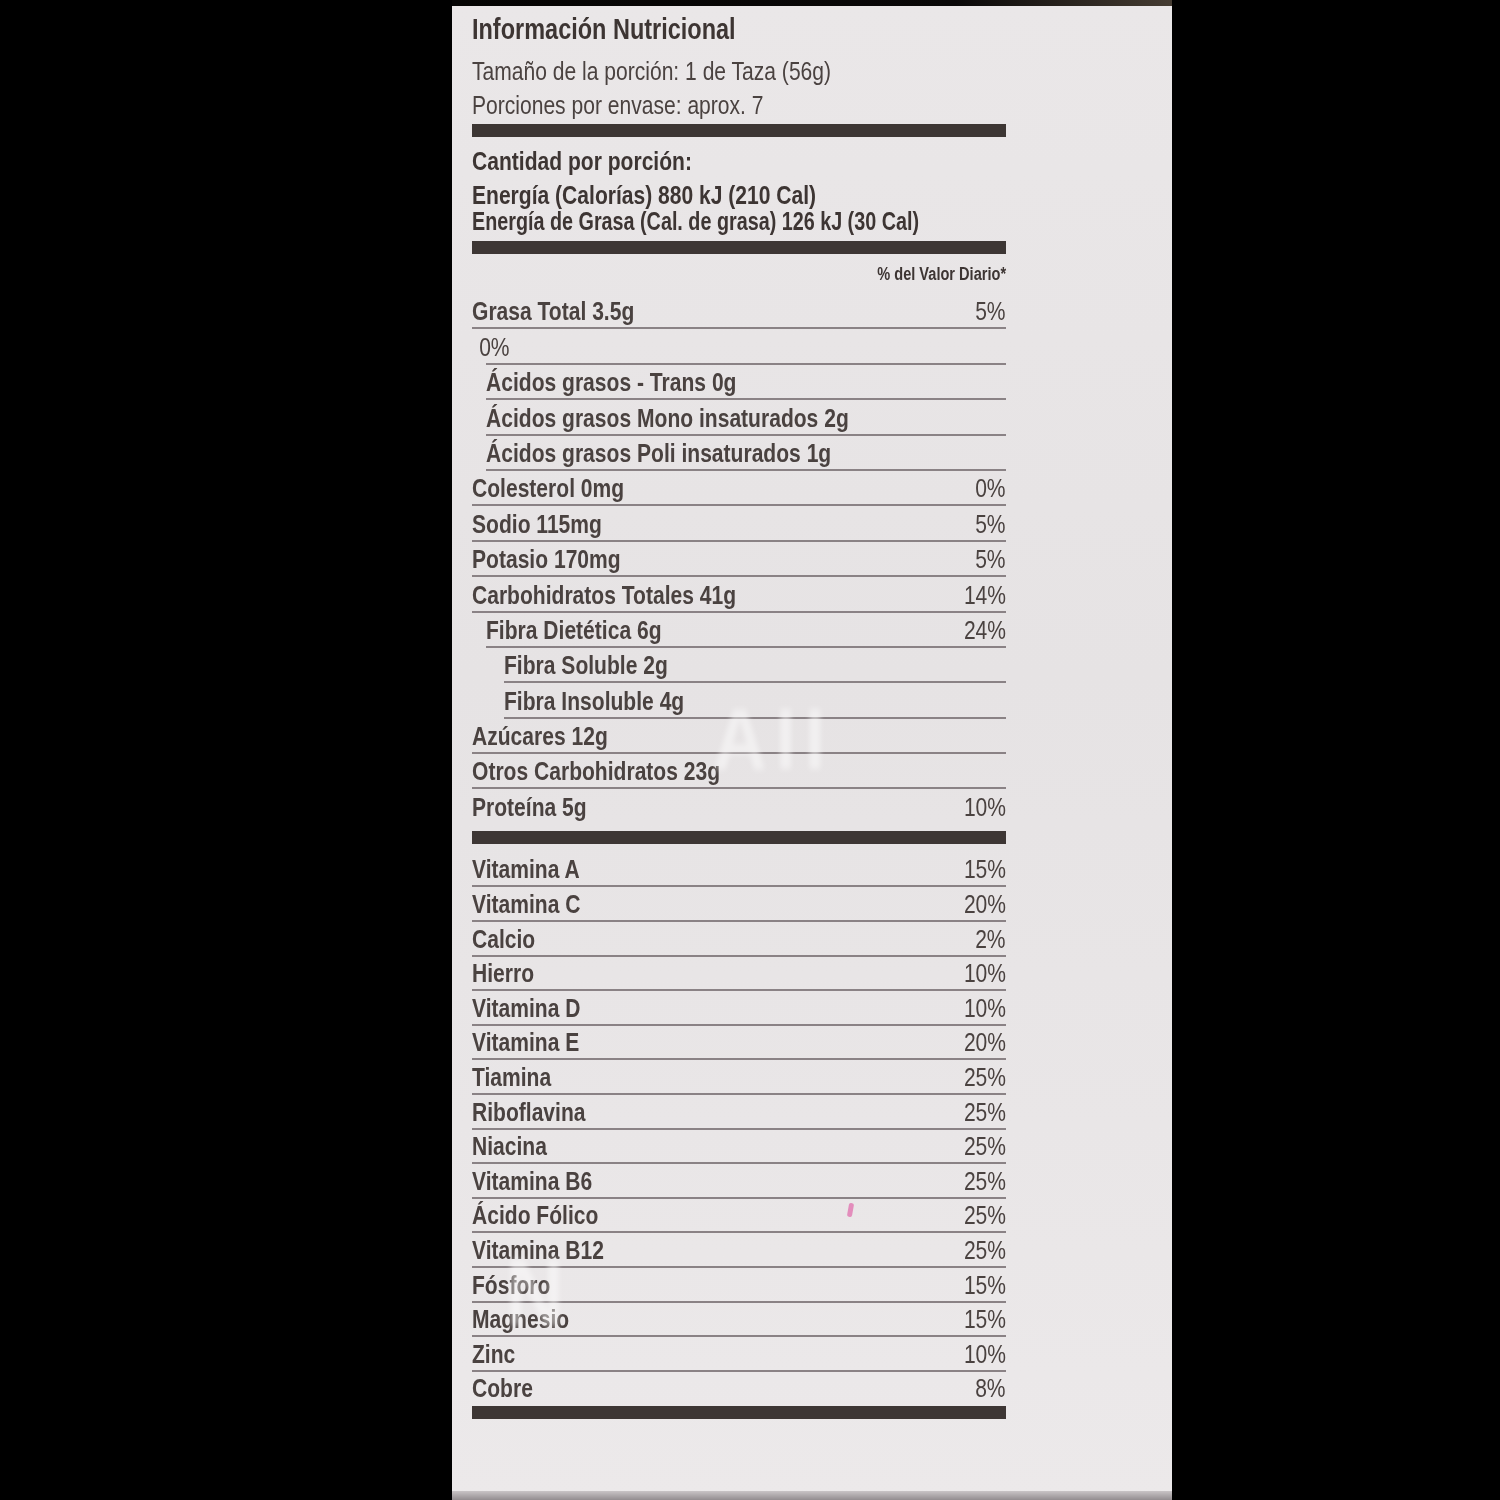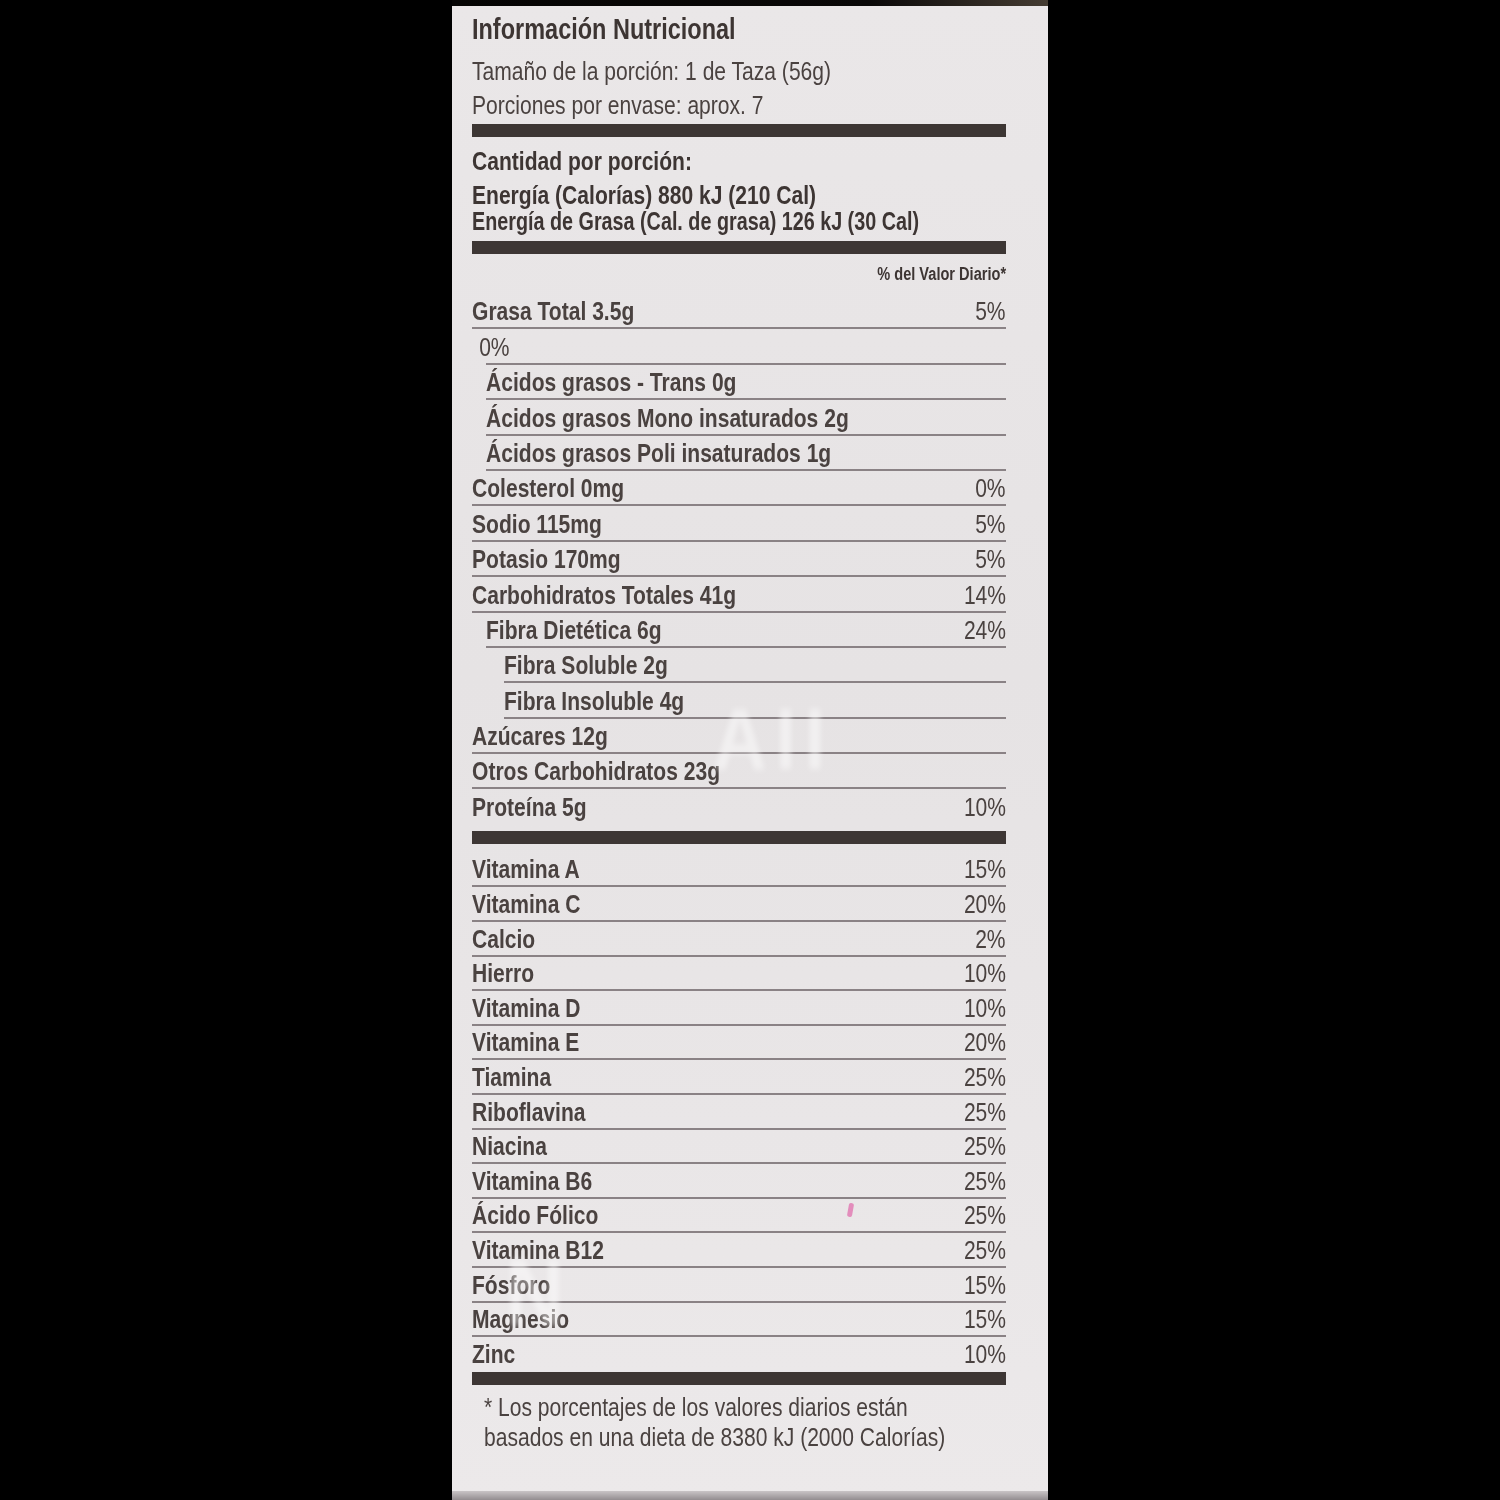--- a/index.html
+++ b/index.html
@@ -2,21 +2,21 @@
 <html><head>
 <meta charset="utf-8">
 <style>
   html,body{margin:0;padding:0;}
   body{
     width:1500px;height:1500px;position:relative;overflow:hidden;
     background:#000000;
     font-family:"Liberation Sans", sans-serif;
   }
   .label-photo{
-    position:absolute;left:452px;top:0;width:596px;height:1500px;
+    position:absolute;left:452px;top:0;width:720px;height:1500px;
     background:linear-gradient(180deg,#eae7e8 0%,#e6e3e4 45%,#e9e6e7 75%,#ece9ea 100%);
     overflow:hidden;
   }
   .label-top-edge{
     position:absolute;top:0;left:0;right:0;height:6px;
     background:linear-gradient(90deg,#050403 0%,#0a0808 70%,#453c32 100%);
   }
   .label-bottom-edge{
     position:absolute;bottom:0;left:0;right:0;height:9px;
     background:linear-gradient(180deg,#c9c4c6 0%,#938d90 100%);
@@ -208,28 +208,28 @@
     <span class="t row-percent"><span class="ct-r">15%</span></span>
   </div>
         <div class="row indent-0">
     <span class="t row-label"><span class="ct">Magnesio</span></span>
     <span class="t row-percent"><span class="ct-r">15%</span></span>
   </div>
         <div class="row indent-0">
     <span class="t row-label"><span class="ct">Zinc</span></span>
     <span class="t row-percent"><span class="ct-r">10%</span></span>
   </div>
+        <div class="row indent-0">
+    <span class="t row-label"><span class="ct">Cobre</span></span>
+    <span class="t row-percent"><span class="ct-r">8%</span></span>
+  </div>
       </div>
 
     <div class="bar bar4"></div>
 
-    <div class="footnote">
-      <div class="t fline"><span class="ct">* Los porcentajes de los valores diarios están</span></div>
-      <div class="t fline"><span class="ct">basados en una dieta de 8380 kJ (2000 Calorías)</span></div>
-    </div>
 
   </div>
 
   <div class="glare glare1">AII</div>
   <div class="glare glare2">N</div>
   <div class="speck"></div>
 
   <div class="label-bottom-edge"></div>
 </div>
 

